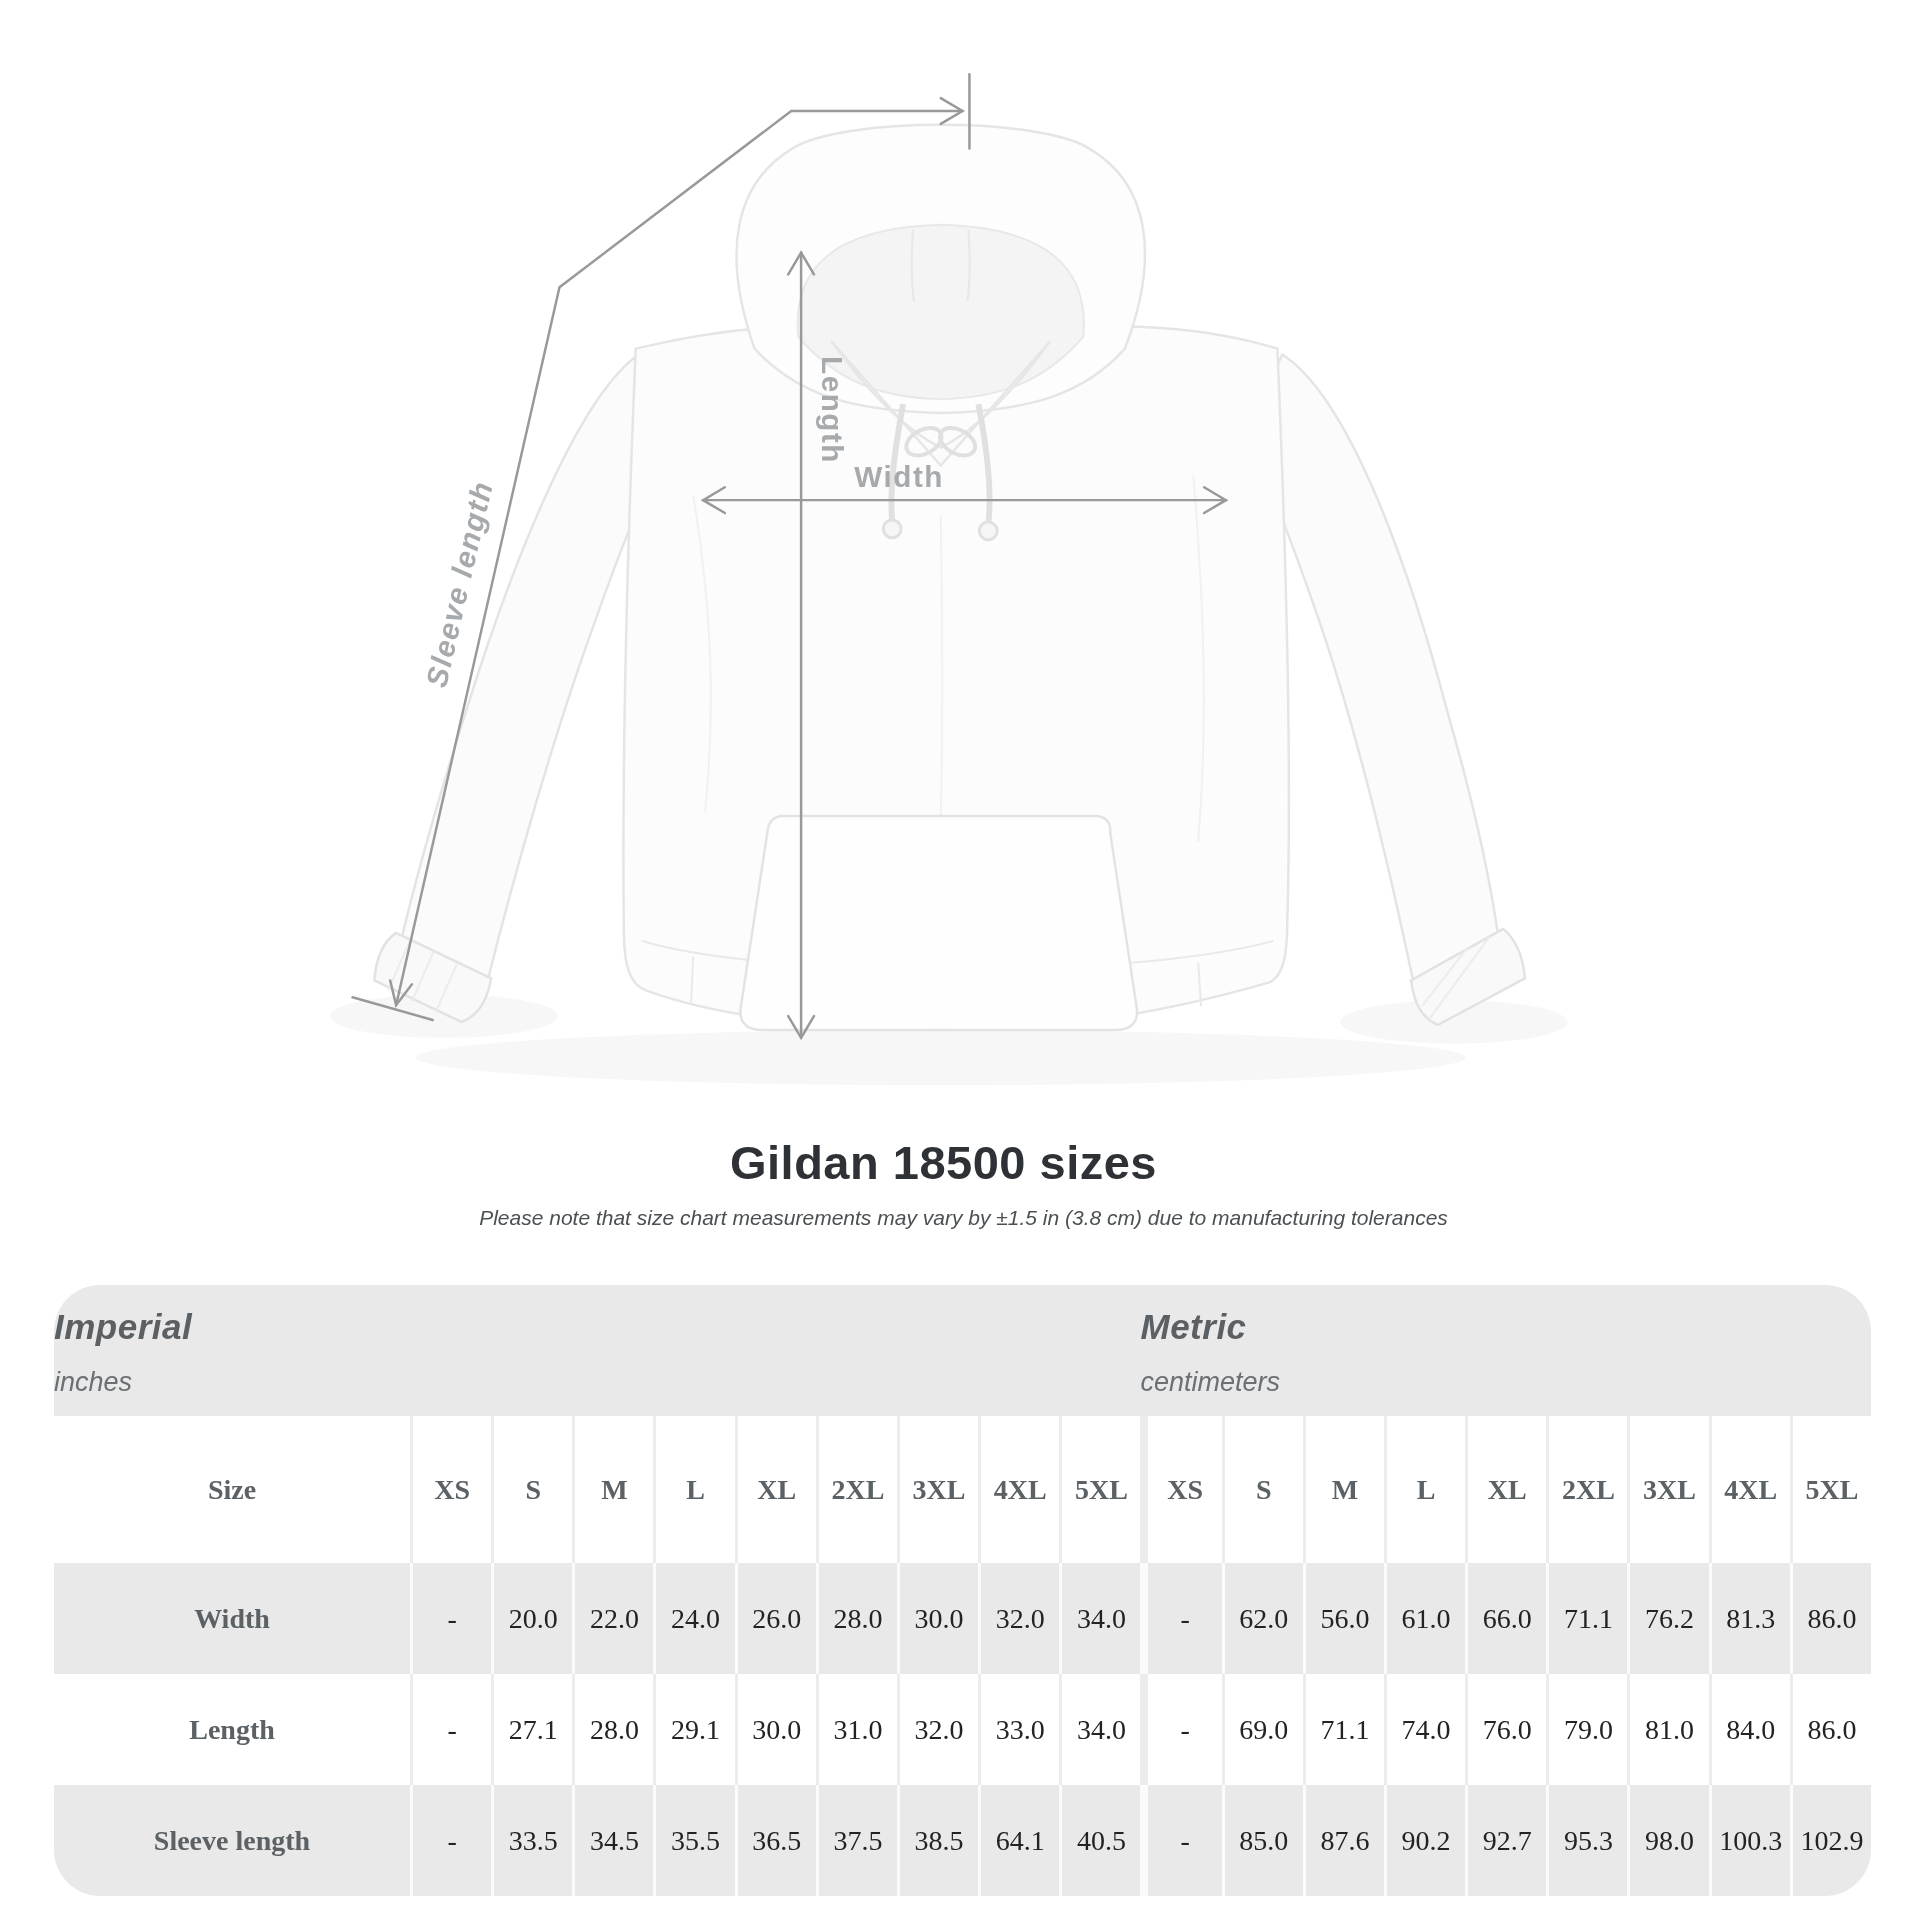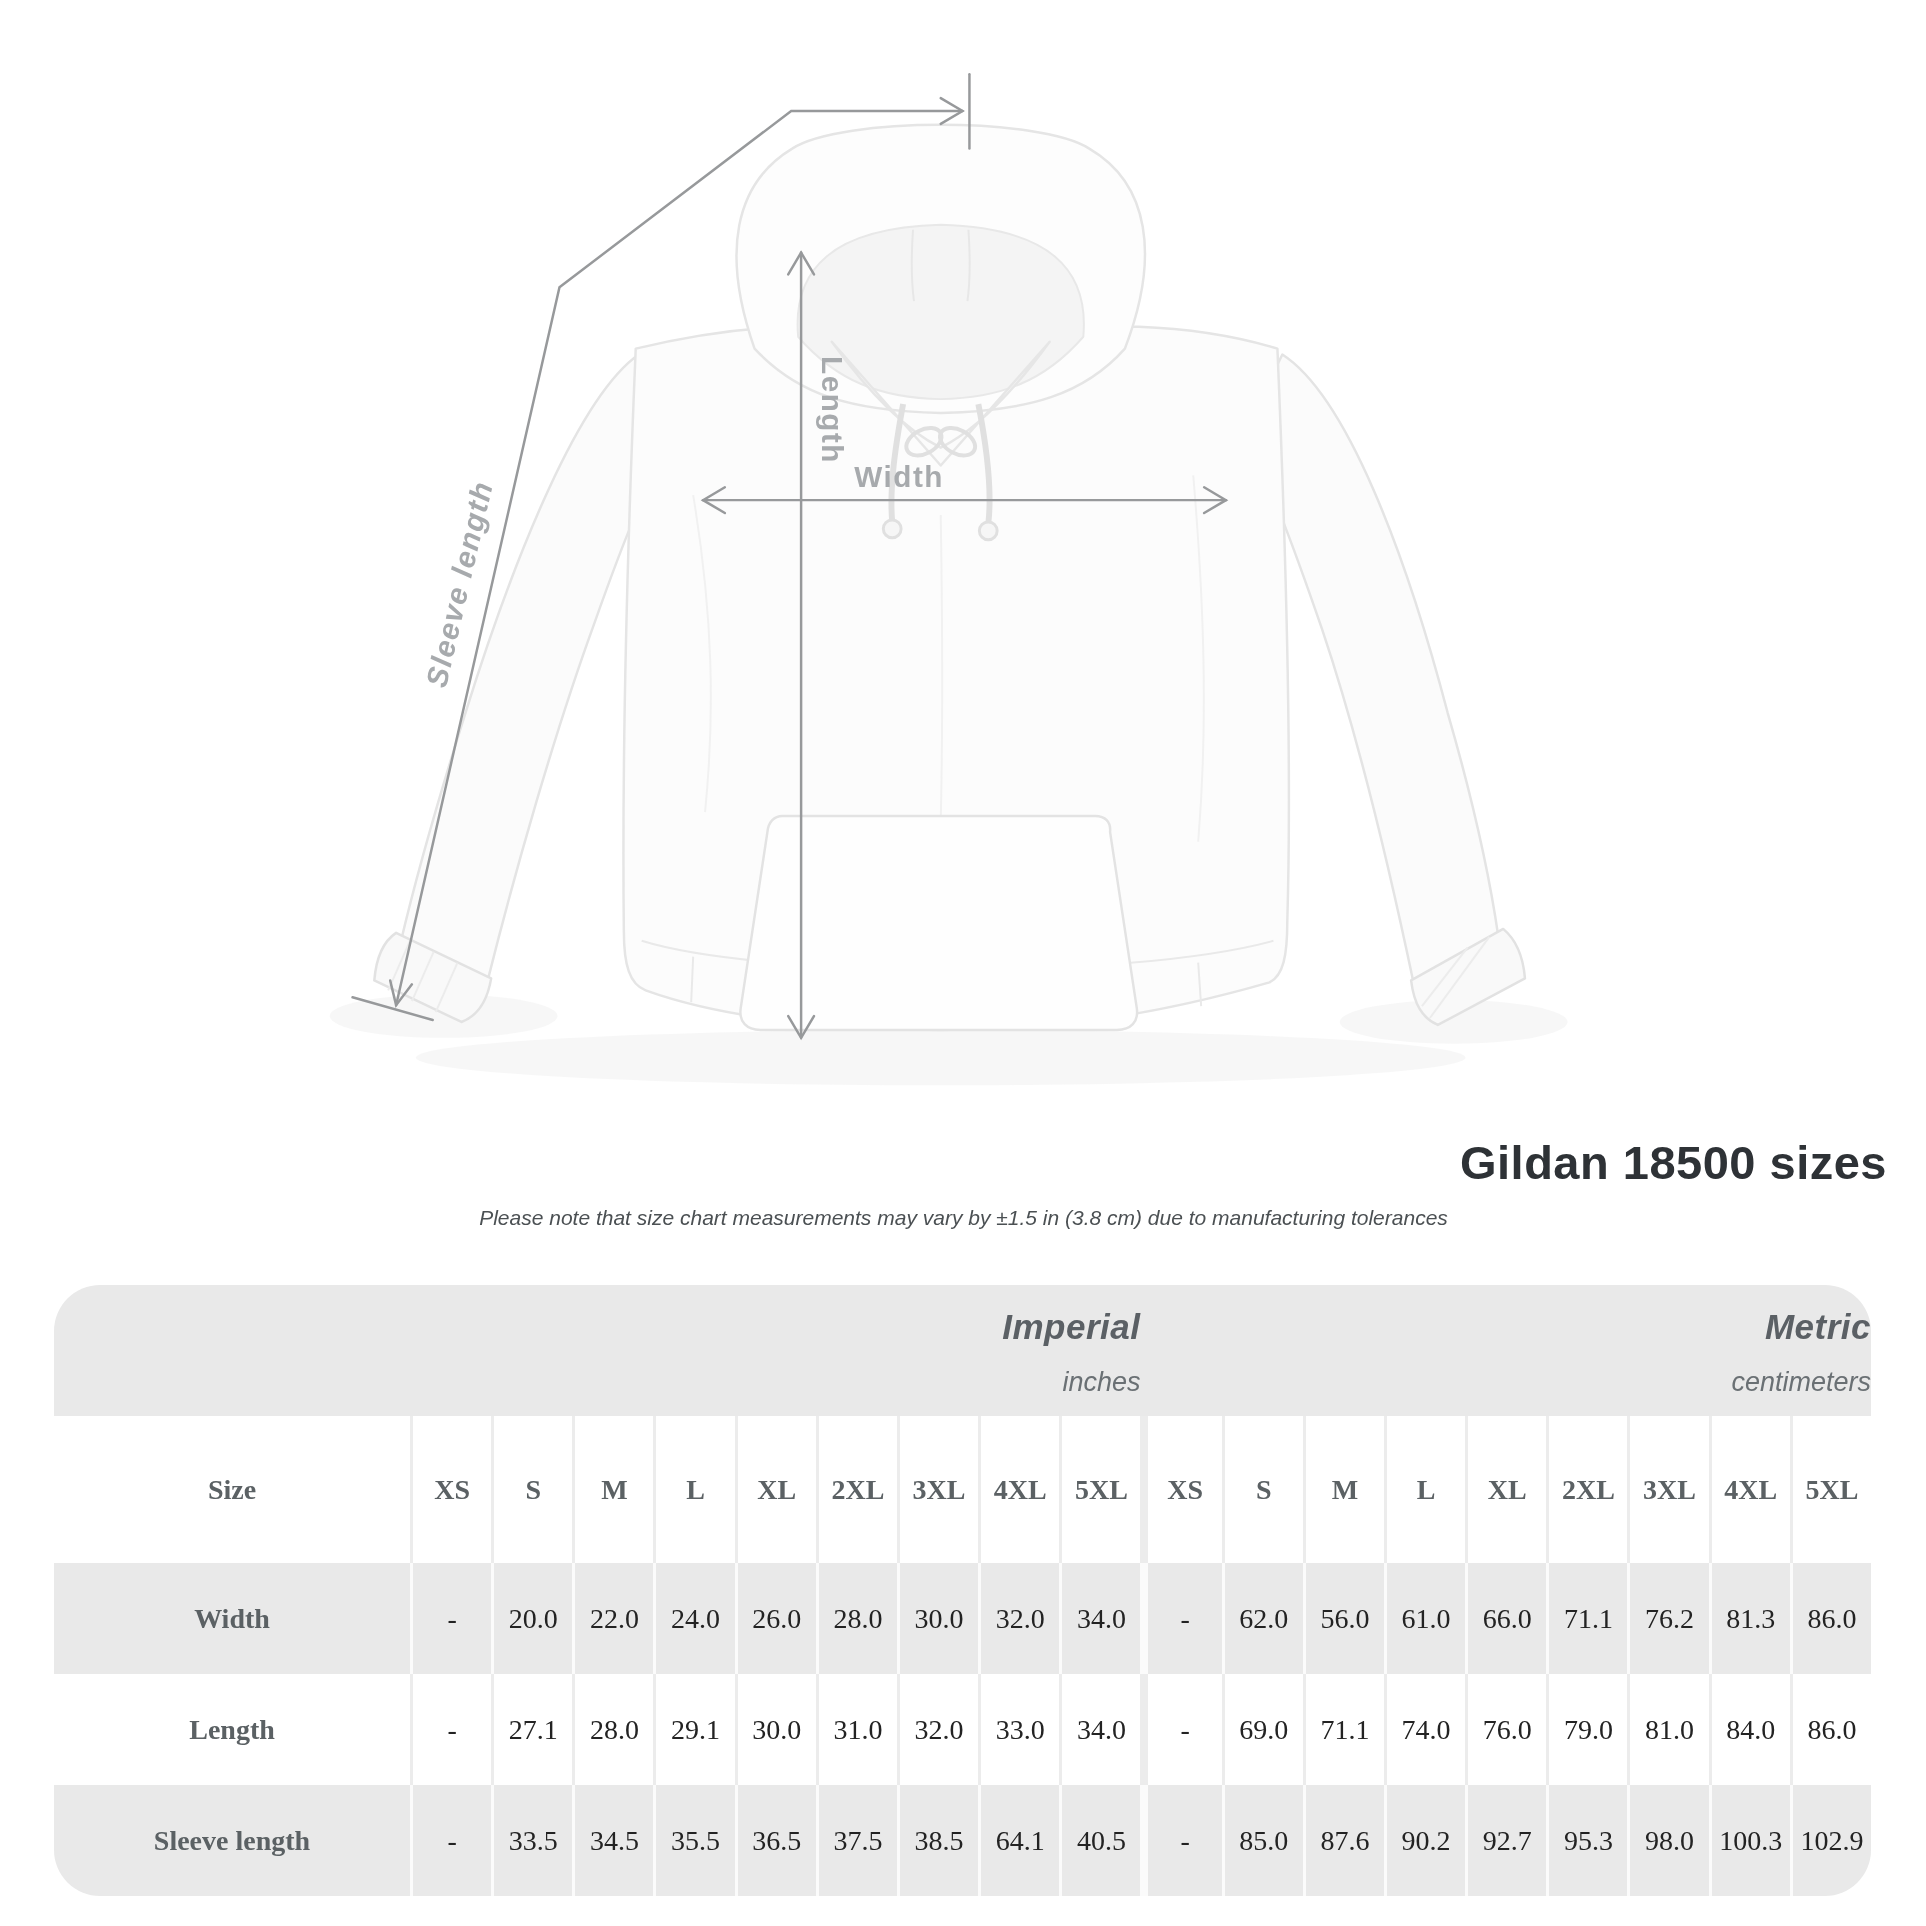--- a/index.html
+++ b/index.html
@@ -1,28 +1,28 @@
 <!DOCTYPE html>
 <html><head>
 <meta charset="utf-8">
 <style>
   html,body{margin:0;padding:0;background:#fff;}
   #page{position:relative;width:1927px;height:1927px;background:#ffffff;overflow:hidden;
         font-family:"Liberation Sans", sans-serif;}
   .diagram{position:absolute;left:0;top:0;width:1927px;height:1129px;}
 
-  .title{position:absolute;left:0;top:1135px;width:1887px;text-align:right;
+  .title{position:absolute;left:0;top:1135px;width:1887px;text-align:center;
          font-size:47px;font-weight:bold;color:#2e3236;letter-spacing:0.5px;}
   .subtitle{position:absolute;left:0;top:1206px;width:1927px;text-align:center;
          font-size:21px;font-style:italic;color:#4b5053;}
 
   .size-table{position:absolute;left:54px;top:1285px;width:1817px;border-radius:46px;
          overflow:hidden;background:#ffffff;}
   .band{height:131px;background:#e9e9e9;display:flex;}
-  .band-half{display:flex;flex-direction:column;align-items:flex-end;justify-content:center;gap:20px;padding-top:4px;}
+  .band-half{display:flex;flex-direction:column;align-items:flex-start;justify-content:center;gap:20px;padding-top:4px;}
   .band-half.imperial{width:calc(356px + (100% - 356px)*0.5);}
   .band-half.metric{flex:1;}
   .unit-name{font-size:35px;font-weight:bold;font-style:italic;color:#5b6065;letter-spacing:0.5px;}
   .unit-sub{font-size:27px;font-style:italic;color:#6a7074;}
 
   .trow{display:grid;grid-template-columns:356px repeat(18,1fr);font-family:Liberation Serif, serif;}
   .row-size{height:147px;background:#ffffff;}
   .row-data{height:111px;}
   .row-gray{background:#e9e9e9;}
   .row-white{background:#ffffff;}

